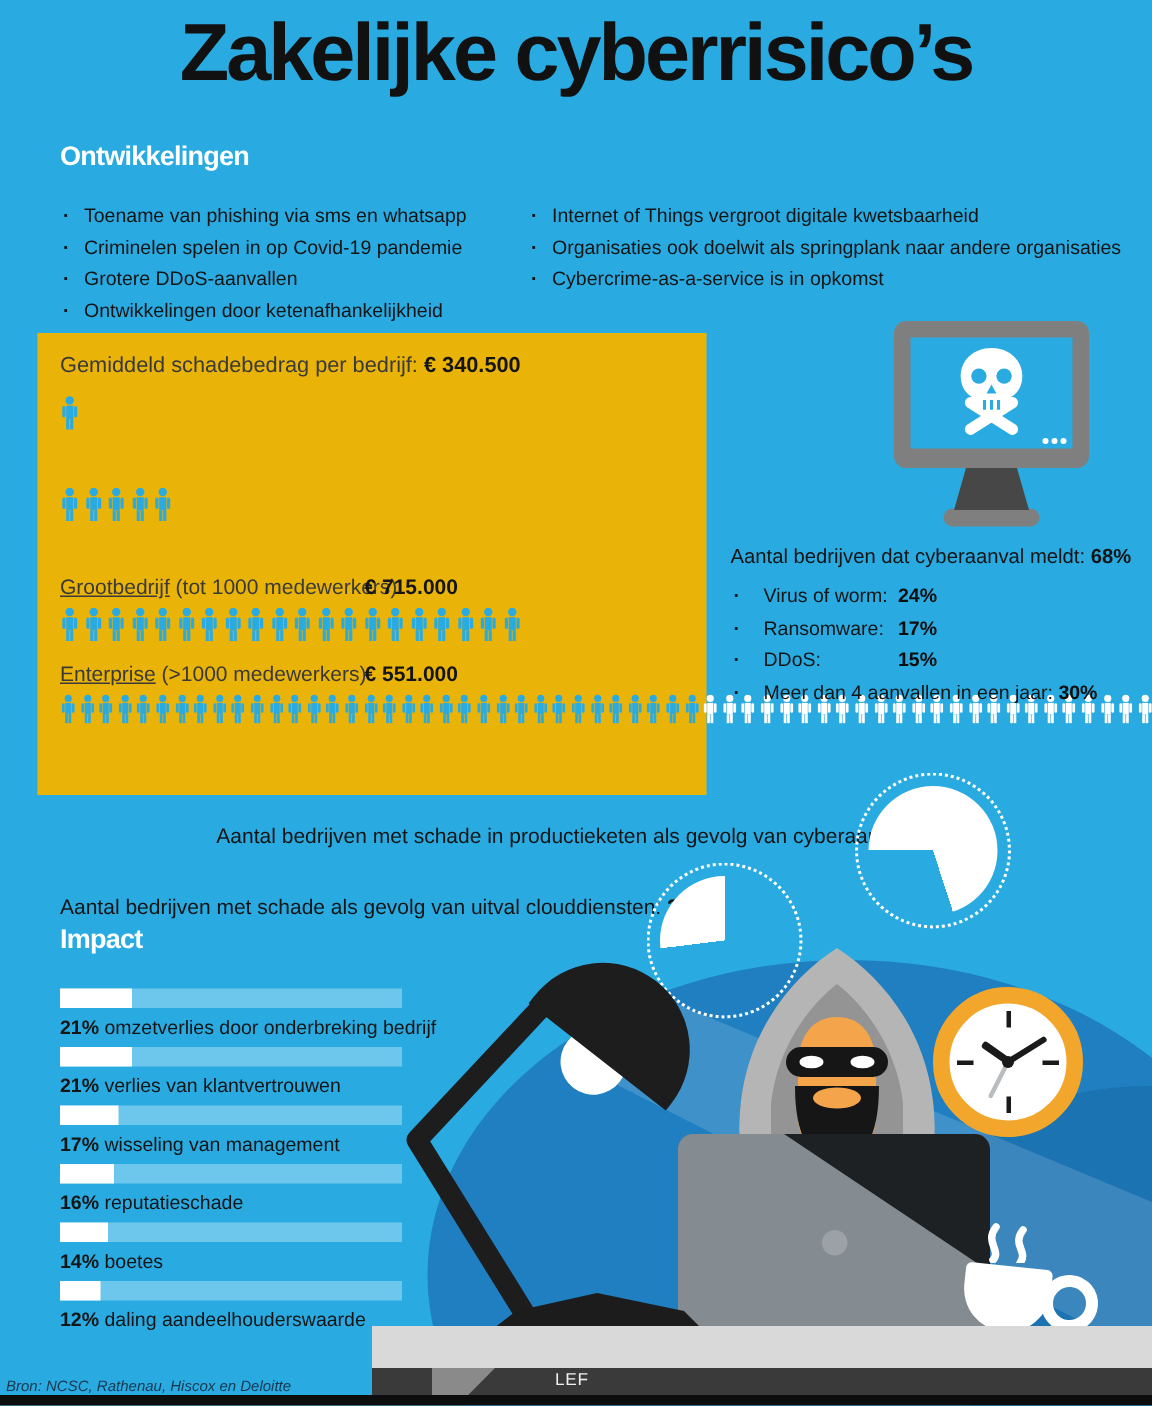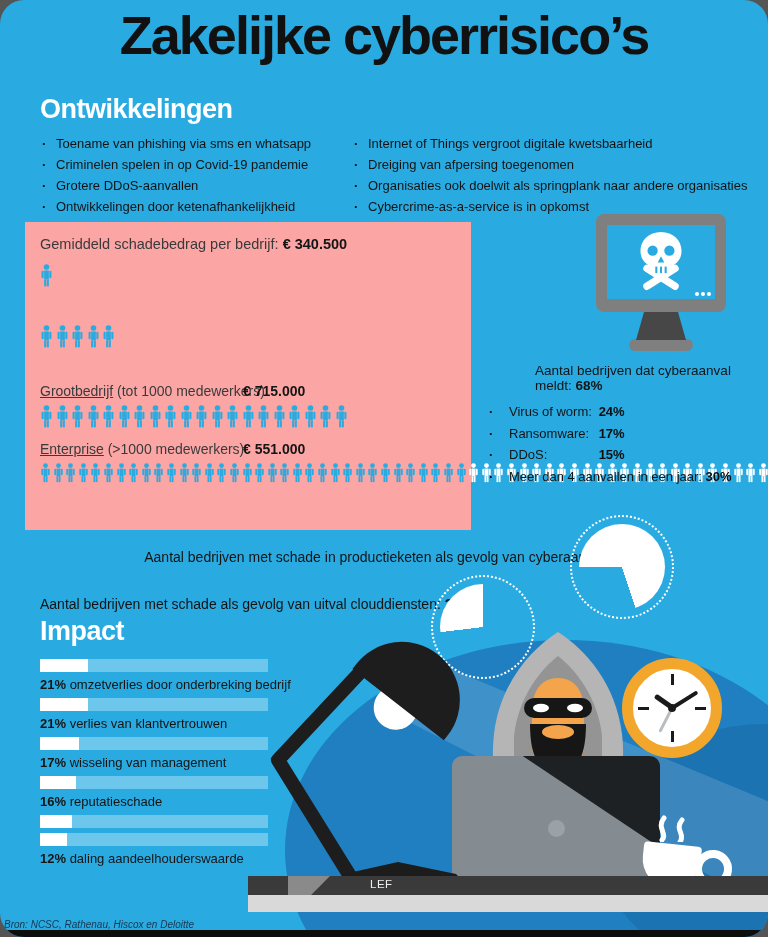--- a/index.html
+++ b/index.html
@@ -1,30 +1,30 @@
 <!DOCTYPE html>
 <html><head>
 <meta charset="utf-8">
 <style>
   html,body{margin:0;padding:0;background:#555;}
   .stage{position:relative;width:768px;height:937px;background:#29abe2;overflow:hidden;
-         font-family:"Liberation Sans",sans-serif;border-radius:24px;-webkit-font-smoothing:antialiased;}
+         font-family:"Liberation Sans",sans-serif;-webkit-font-smoothing:antialiased;}
   
   .title{position:absolute;left:0;right:0;top:4px;text-align:center;font-size:54px;font-weight:bold;
          letter-spacing:-2px;color:#111;}
-  .h-section{position:absolute;font-size:27px;font-weight:bold;color:#fff;letter-spacing:-.5px;}
+  .h-section{position:absolute;font-size:18px;font-weight:bold;color:#fff;letter-spacing:-.5px;}
   #h-dev{left:40px;top:94px;}
   #h-impact{left:40px;top:616px;}
   .bullets{position:absolute;margin:0;padding:0;list-style:none;}
   #dev-left{left:40px;top:133px;width:300px;}
   #dev-right{left:352px;top:133px;width:410px;}
   .bullets li{position:relative;padding-left:16px;font-size:13px;color:#141414;line-height:21px;}
   .bullets li::before,.dotlist li::before{content:"·";position:absolute;left:2px;font-weight:bold;color:#0e0e0e;}
   
-  .whitebox{position:absolute;left:25px;top:222px;width:446px;height:308px;background:#fca5a5;
+  .whitebox{position:absolute;left:25px;top:222px;width:446px;height:308px;background:#eab308;
             padding:14px 0 0 15px;box-sizing:border-box;}
   .avg{font-size:14.5px;color:#3a3a3a;margin-bottom:12px;}
   .avg b,.sline .val,.meld-head b,.pie-label b,.ilabel b{color:#151515;font-weight:bold;}
   .subtitle{font-size:14px;font-weight:bold;color:#3a3a3a;margin-bottom:7px;}
   .srow{height:58px;}
   .sline{position:relative;font-size:14px;color:#3a3a3a;height:19px;}
   .sline .nm{text-decoration:underline;}
   .sline .val{position:absolute;left:203px;top:0;}
   .icons{margin-top:3px;white-space:nowrap;width:max-content;}
   .pico{display:inline-block;width:13px;height:28px;margin-right:2.5px;}
@@ -35,21 +35,21 @@
   .mon-frame{position:relative;width:130px;height:98px;background:#7f7f7f;border-radius:8px;}
   .mon-screen{position:absolute;left:11px;top:11px;right:11px;bottom:13px;background:#29abe2;}
   .mon-screen svg{position:absolute;left:50%;top:48%;width:56px;height:60px;transform:translate(-50%,-50%);}
   .mon-dots{position:absolute;right:4px;bottom:3px;display:flex;gap:2px;}
   .mon-dots i{width:4px;height:4px;border-radius:50%;background:#fff;}
   .mon-stand{width:50px;height:28px;margin:0 auto;background:#474747;
              clip-path:polygon(16% 0,84% 0,100% 100%,0 100%);}
   .mon-base{width:64px;height:12px;margin:-1px auto 0;background:#7f7f7f;border-radius:6px;}
   
   .meld{position:absolute;left:487px;top:363px;width:278px;}
-  .meld-head{font-size:13.5px;color:#141414;margin-left:48px;}
+  .meld-head{font-size:13.5px;color:#141414;}
   .dotlist{margin:8px 0 0;padding:0;list-style:none;}
   .dotlist li{position:relative;padding-left:22px;font-size:13px;color:#141414;line-height:21.5px;}
   .dotlist .lbl{display:inline-block;min-width:86px;}
   .dotlist b{color:#0d0d0d;}
   
   .pie-label{position:absolute;font-size:14px;color:#141414;}
   #pie70-label{left:40px;top:549px;width:600px;text-align:right;}
   #pie27-label{left:40px;top:596px;}
   .pie-unit{position:absolute;width:104px;height:104px;}
   #pie70{left:570px;top:515px;}
@@ -85,21 +85,21 @@
   .h-min{width:4px;height:30px;margin-left:-2px;background:#1a1a1a;transform:rotate(58deg);}
   .h-hour{width:4.5px;height:21px;margin-left:-2px;background:#1a1a1a;transform:rotate(-55deg);}
   .h-sec{width:2.5px;height:27px;margin-left:-1px;background:#b9bdc0;transform:rotate(207deg);}
   .c-dot{position:absolute;left:calc(50% - 4px);top:calc(50% - 4px);width:8px;height:8px;border-radius:50%;background:#1a1a1a;}
   .coffee{position:absolute;left:642px;top:806px;width:92px;height:92px;}
   .cup{position:absolute;left:0;top:38px;width:58px;height:44px;background:#fff;border-radius:4px 4px 30px 30px;transform:rotate(6deg);}
   .chandle{position:absolute;left:52px;top:44px;width:22px;height:22px;border:8px solid #fff;border-radius:50%;transform:rotate(6deg);}
   .steam{position:absolute;left:10px;top:0;}
   
   .desk-top{position:absolute;left:248px;top:884px;width:520px;height:28px;background:#d9d9d9;}
-  .desk-front{position:absolute;left:248px;top:876px;width:520px;height:19px;background:#3a3a3a;}
+  .desk-front{position:absolute;left:248px;top:912px;width:520px;height:19px;background:#3a3a3a;}
   .desk-wedge{position:absolute;left:40px;top:0;width:42px;height:19px;background:#8a8a8a;
               clip-path:polygon(0 0,100% 0,55% 100%,0 100%);}
   .lef{position:absolute;left:122px;top:2px;font-size:11.5px;color:#eee;letter-spacing:.5px;}
   .bottom-strip{position:absolute;left:0;top:930px;width:768px;height:7px;background:#0d0d0d;}
   .source{position:absolute;left:4px;top:919px;font-size:10px;font-style:italic;color:#16374f;z-index:9;}
 </style>
 </head>
 <body>
 
 <div class="stage">
@@ -108,21 +108,20 @@
 
   <div class="h-section" id="h-dev">Ontwikkelingen</div>
   <ul class="bullets" id="dev-left">
       <li>Toename van phishing via sms en whatsapp</li>
       <li>Criminelen spelen in op Covid-19 pandemie</li>
       <li>Grotere DDoS-aanvallen</li>
       <li>Ontwikkelingen door ketenafhankelijkheid</li>
     </ul>
   <ul class="bullets" id="dev-right">
       <li>Internet of Things vergroot digitale kwetsbaarheid</li>
-      <li>Dreiging van afpersing toegenomen</li>
       <li>Organisaties ook doelwit als springplank naar andere organisaties</li>
       <li>Cybercrime-as-a-service is in opkomst</li>
     </ul>
 
   <div class="whitebox">
     <div class="avg">
       <span>Gemiddeld schadebedrag per bedrijf:</span>
       <b>€ 340.500</b>
     </div>
     <div id="schade-rows">
@@ -796,20 +795,21 @@
         <div class="ifill" style="width: 17%;"></div>
       </div>
       <div class="ilabel"><b>17%</b> wisseling van management</div>
       <div class="ibar">
         <div class="ifill" style="width: 16%;"></div>
       </div>
       <div class="ilabel"><b>16%</b> reputatieschade</div>
       <div class="ibar">
         <div class="ifill" style="width: 14%;"></div>
       </div>
+      <div class="ilabel"><b>14%</b> boetes</div>
       <div class="ibar">
         <div class="ifill" style="width: 12%;"></div>
       </div>
       <div class="ilabel"><b>12%</b> daling aandeelhouderswaarde</div>
     </div>
 
   <div class="illus">
     <div class="big-circ"></div>
     <div class="shadow-circ"></div>
 

